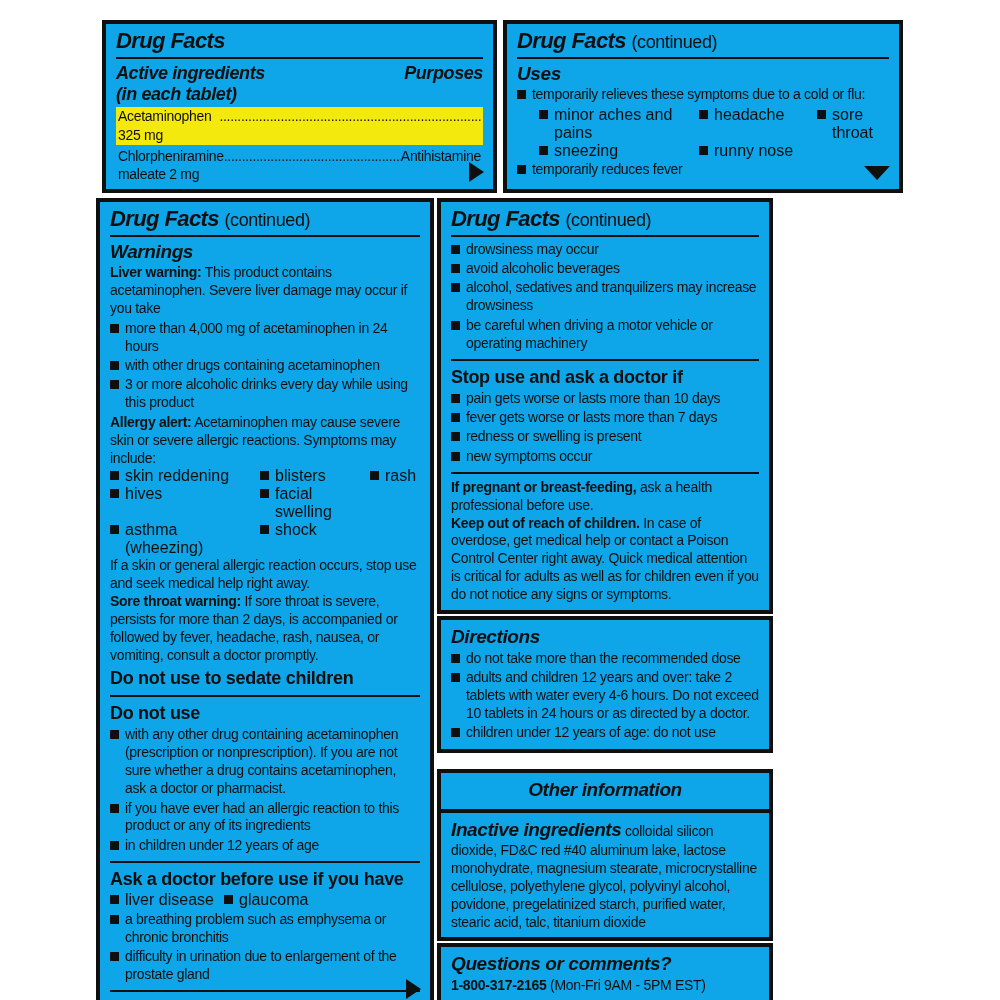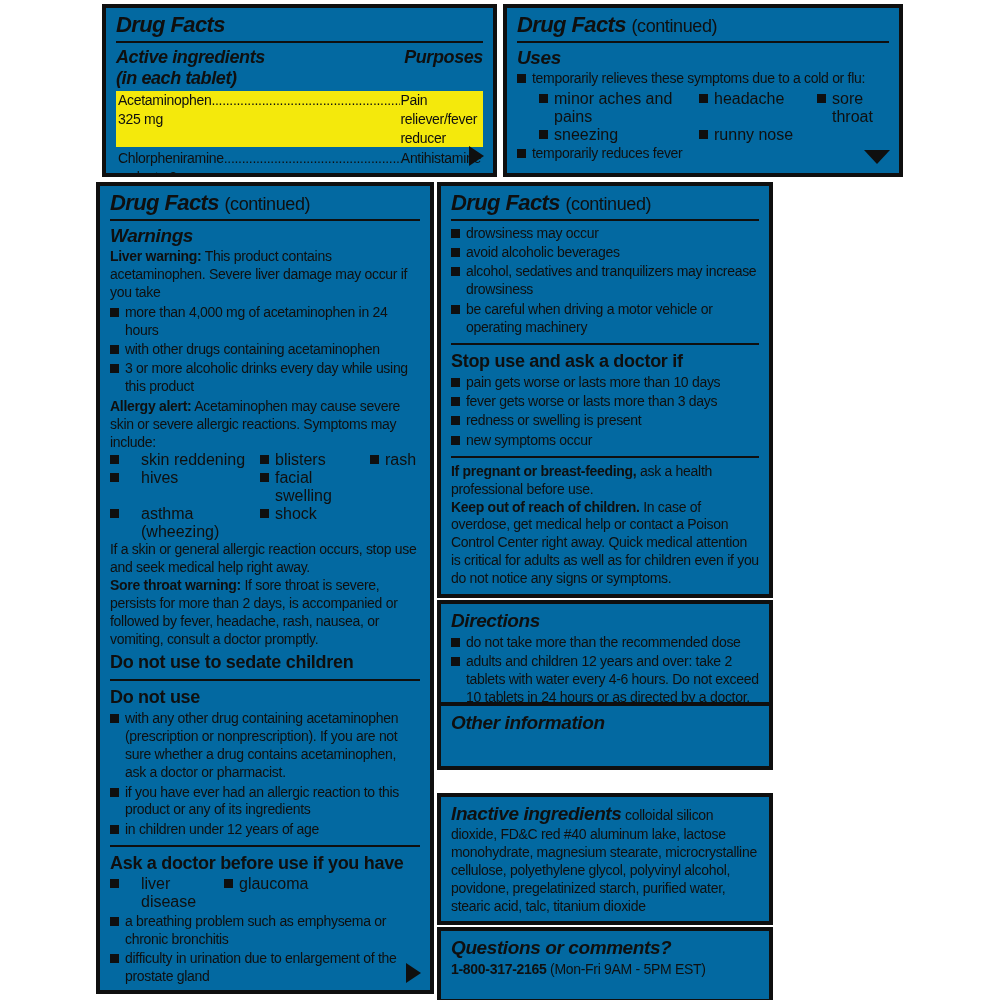--- a/index.html
+++ b/index.html
@@ -7,30 +7,31 @@
   body {
     position: relative;
     width: 1000px; height: 1000px;
     background: #ffffff;
     font-family: "Liberation Sans", sans-serif;
     color: #0f0f0f;
   }
   .panel {
     position: absolute;
     border: 4px solid #0f0f0f;
-    background: #0369a1;
+    background: #0ea5e9;
     padding: 5px 10px 6px;
     overflow: hidden;
+    margin-top: 16px;
   }
   #p1 { left:102px; top:4px;   width:395px; height:173px; }
   #p2 { left:503px; top:4px;   width:400px; height:173px; }
   #p3 { left:96px;  top:182px; width:338px; height:812px; }
   #p4 { left:437px; top:182px; width:336px; height:416px; }
   #p5 { left:437px; top:600px; width:336px; height:137px; }
-  #p6 { left:437px; top:702px; width:336px; height:68px;  }
+  #p6 { left:437px; top:753px; width:336px; height:68px;text-align:center;  }
   #p7 { left:437px; top:793px; width:336px; height:132px; }
   #p8 { left:437px; top:927px; width:336px; height:76px;  }
 
   .df-title { font-size:22px; font-weight:700; font-style:italic; letter-spacing:-0.6px; line-height:1.12; white-space:nowrap; }
   .cont { font-weight:400; font-style:normal; font-size:18px; letter-spacing:-0.4px; }
   .rule { height:0; border-top:2px solid #0f0f0f; margin:3px 0 4px; }
   .divider { height:0; border-top:2px solid #0f0f0f; margin:6px 0 5px; }
 
   .sec-h { font-size:19px; font-weight:700; font-style:italic; letter-spacing:-0.4px; margin:1px 0 2px; line-height:1.15; }
   .sub-h { font-size:18px; font-weight:700; margin:2px 0 1px; line-height:1.25; letter-spacing:-0.3px; }
@@ -43,21 +44,21 @@
   .ai-h { font-size:18px; font-weight:700; font-style:italic; letter-spacing:-0.4px; line-height:1.18; }
 
   .ing { display:flex; align-items:baseline; font-size:14px; letter-spacing:-0.3px; line-height:1.34; margin-top:2px; padding:0 2px; }
   .dots { flex:1 1 auto; overflow:hidden; white-space:nowrap; }
   .hl { background:#f4e90c; }
 
   .symrow { display:flex; }
   .symrow .cell { display:flex; align-items:flex-start; }
   #p2 .symrow { margin-left:22px; }
   #p2 .c1 { width:160px; } #p2 .c2 { width:118px; } .c3 { flex:1; }
-  #p3 .c1 { width:150px;gap:16px; } #p3 .c2 { width:110px; }
+  #p3 .c1 { width:150px; } #p3 .c2 { width:110px; }
   #p3 .adr .c1 { width:114px; }
 
   .ih { font-size:19px; font-weight:700; font-style:italic; letter-spacing:-0.4px; }
   .phone { font-weight:700; }
 
   .arrow-right { position:absolute; right:9px; bottom:7px; width:0; height:0;
     border-top:10px solid transparent; border-bottom:10px solid transparent; border-left:15px solid #0f0f0f; }
   .arrow-down { position:absolute; right:9px; bottom:9px; width:0; height:0;
     border-left:13px solid transparent; border-right:13px solid transparent; border-top:14px solid #0f0f0f; }
 </style>
@@ -70,21 +71,20 @@
   <div class="hdr-row">
     <div>
       <div class="ai-h">Active ingredients</div>
       <div class="ai-h">(in each tablet)</div>
     </div>
     <div class="ai-h">Purposes</div>
   </div>
   <div class="ing hl">
     <span>Acetaminophen 325 mg</span>
     <span class="dots">......................................................................................................</span>
-    <span>Pain reliever/fever reducer</span>
   </div>
   <div class="ing">
     <span>Chlorpheniramine maleate 2 mg</span>
     <span class="dots">......................................................................................................</span>
     <span>Antihistamine</span>
   </div>
   <div class="arrow-right"></div>
 </section>
 
 <section class="panel" id="p2">
@@ -254,21 +254,21 @@
     </div>
 
   <div class="divider"></div>
   <div class="sub-h">Stop use and ask a doctor if</div>
   <div class="b">
       <span class="sq"></span>
       <span class="bt">pain gets worse or lasts more than 10 days</span>
     </div>
   <div class="b">
       <span class="sq"></span>
-      <span class="bt">fever gets worse or lasts more than 3 days</span>
+      <span class="bt">fever gets worse or lasts more than 7 days</span>
     </div>
   <div class="b">
       <span class="sq"></span>
       <span class="bt">redness or swelling is present</span>
     </div>
   <div class="b">
       <span class="sq"></span>
       <span class="bt">new symptoms occur</span>
     </div>
 

